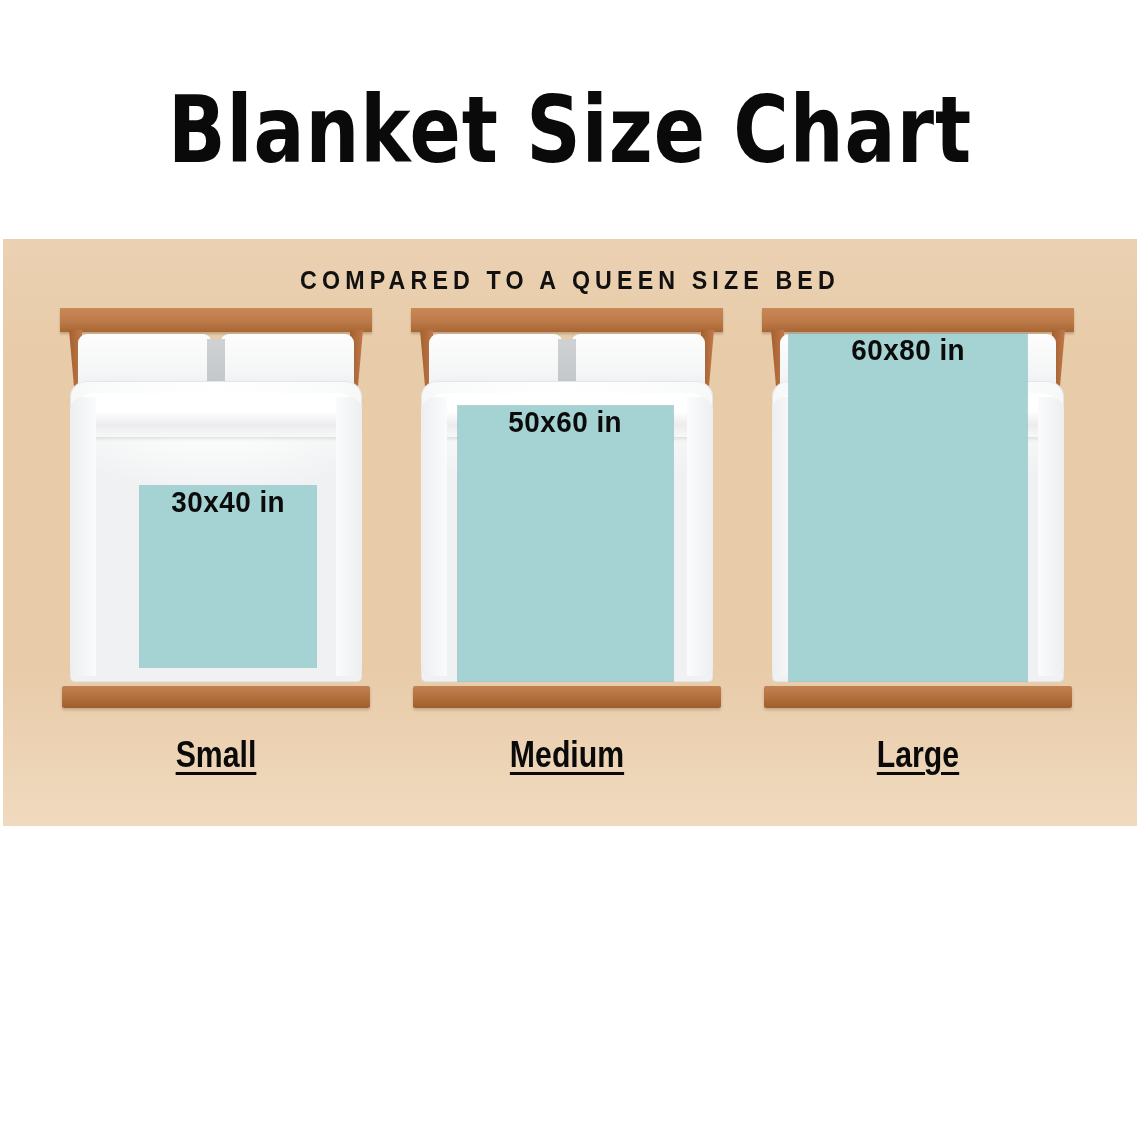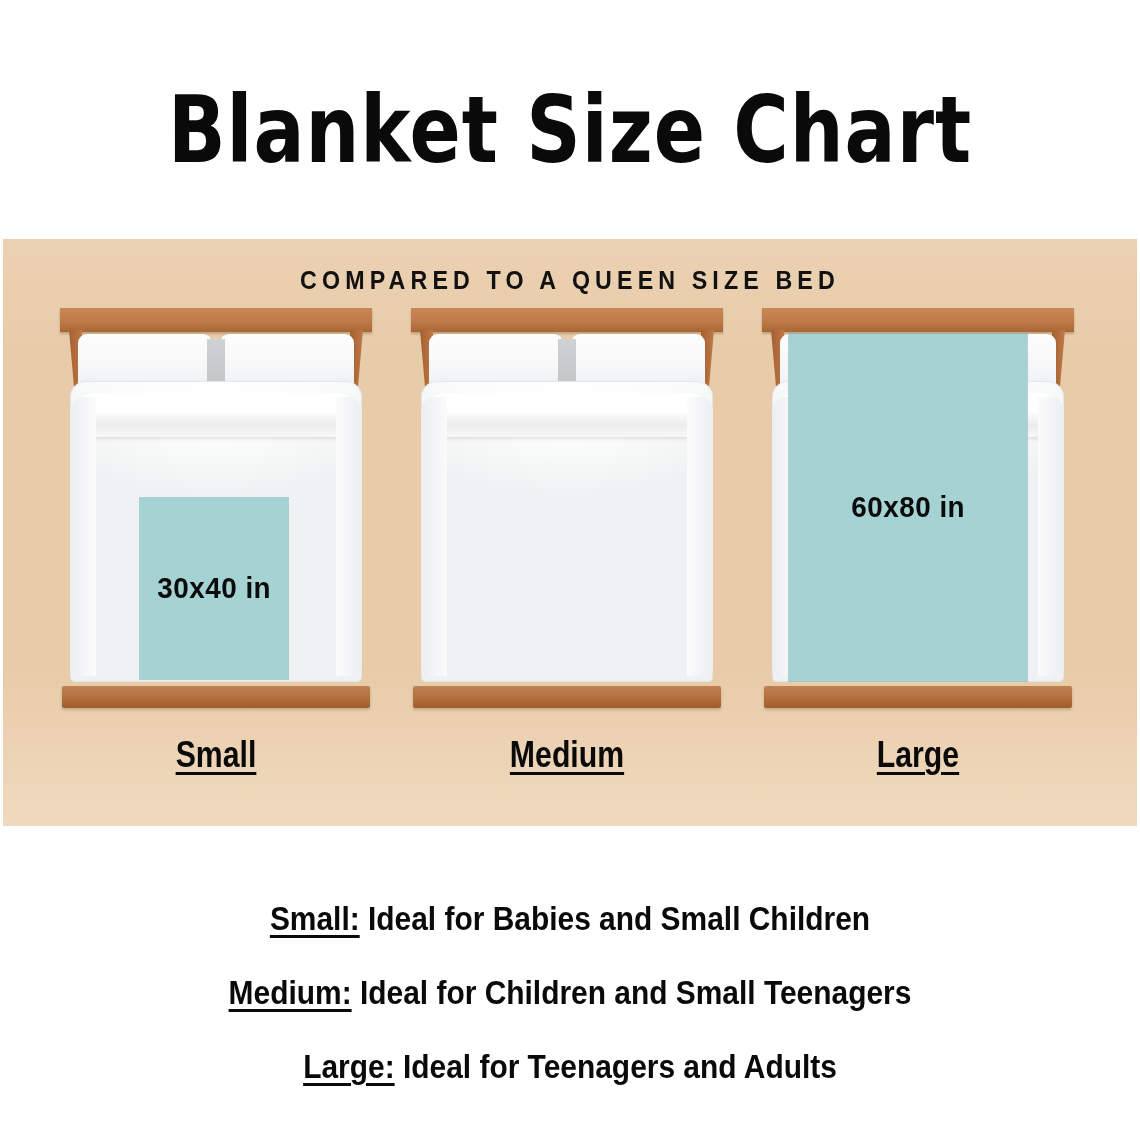--- a/index.html
+++ b/index.html
@@ -177,34 +177,33 @@
     border-radius: 2px;
     box-shadow: 0 2px 3px rgba(90,50,20,0.25);
   }
 
   
   .blanket {
     position: absolute;
     background: #a5d3d3;
     box-shadow: 0 0 0 1px rgba(120,175,178,0.55);
     display: flex;
-    align-items: center;
     justify-content: center;
   }
   .blanket-label {
     font-family: "Liberation Sans", sans-serif;
     font-weight: 700;
     font-size: 29px;
     letter-spacing: 0.5px;
     color: #0b0b0b;
     white-space: nowrap;
     transform: scaleX(0.96);
   }
 
-  .blanket-small  { left: 80px;  top: 190px; width: 148px; height: 181px; }
+  .blanket-small  { left: 80px;  top: 178px; width: 176px; height: 181px; }
   .blanket-medium { left: 47px;  top: 98px;  width: 215px; height: 275px; }
   .blanket-large  { left: 27px;  top: 26px;  width: 238px; height: 347px; }
 
   
   .size-caption {
     position: absolute;
     top: 718px;
     text-align: center;
     font-family: "Liberation Sans", sans-serif;
     font-weight: 700;
@@ -282,20 +281,23 @@
       <div class="mattress">
         <div class="pillow pillow-left"></div>
         <div class="pillow pillow-right"></div>
         <div class="pillow-gap"></div>
         <div class="duvet">
           <div class="duvet-fold"></div>
           <div class="duvet-drape-l"></div>
           <div class="duvet-drape-r"></div>
         </div>
       </div>
+      <div class="blanket blanket-medium">
+        <span class="blanket-label">50x60 in</span>
+      </div>
       <div class="footboard"></div>
     </div>
   </div>
 
   <div class="bed bed-large">
     <div class="bed-inner">
       <div class="headboard"></div>
       <div class="post-left"></div>
       <div class="post-right"></div>
       <div class="mattress">
@@ -318,25 +320,14 @@
   <div class="size-caption cap-small">
     <u>Small</u>
   </div>
   <div class="size-caption cap-medium">
     <u>Medium</u>
   </div>
   <div class="size-caption cap-large">
     <u>Large</u>
   </div>
 
-  <div class="desc-block">
-    <div class="desc-line">
-      <span class="key">Small:</span><span> Ideal for Babies and Small Children</span>
-    </div>
-    <div class="desc-line">
-      <span class="key">Medium:</span><span> Ideal for Children and Small Teenagers</span>
-    </div>
-    <div class="desc-line">
-      <span class="key">Large:</span><span> Ideal for Teenagers and Adults</span>
-    </div>
-  </div>
 
 </div>
 
 </body></html>

